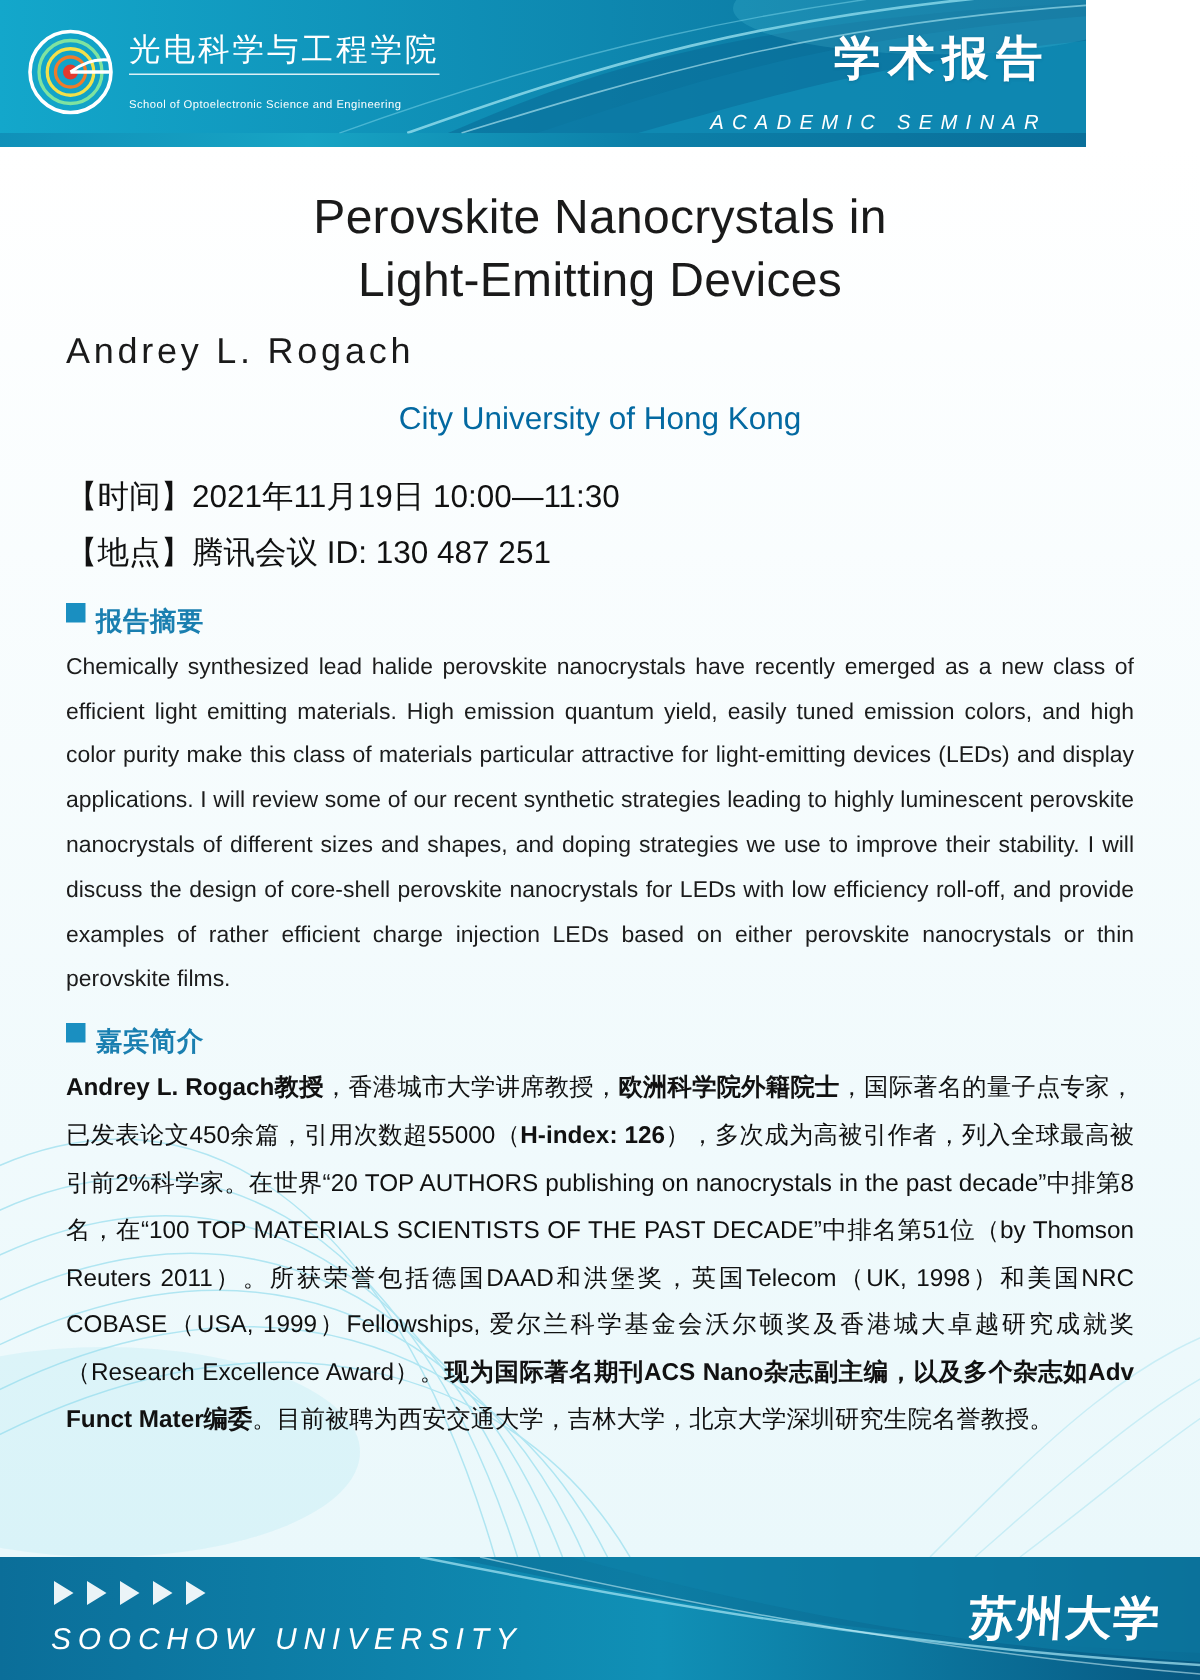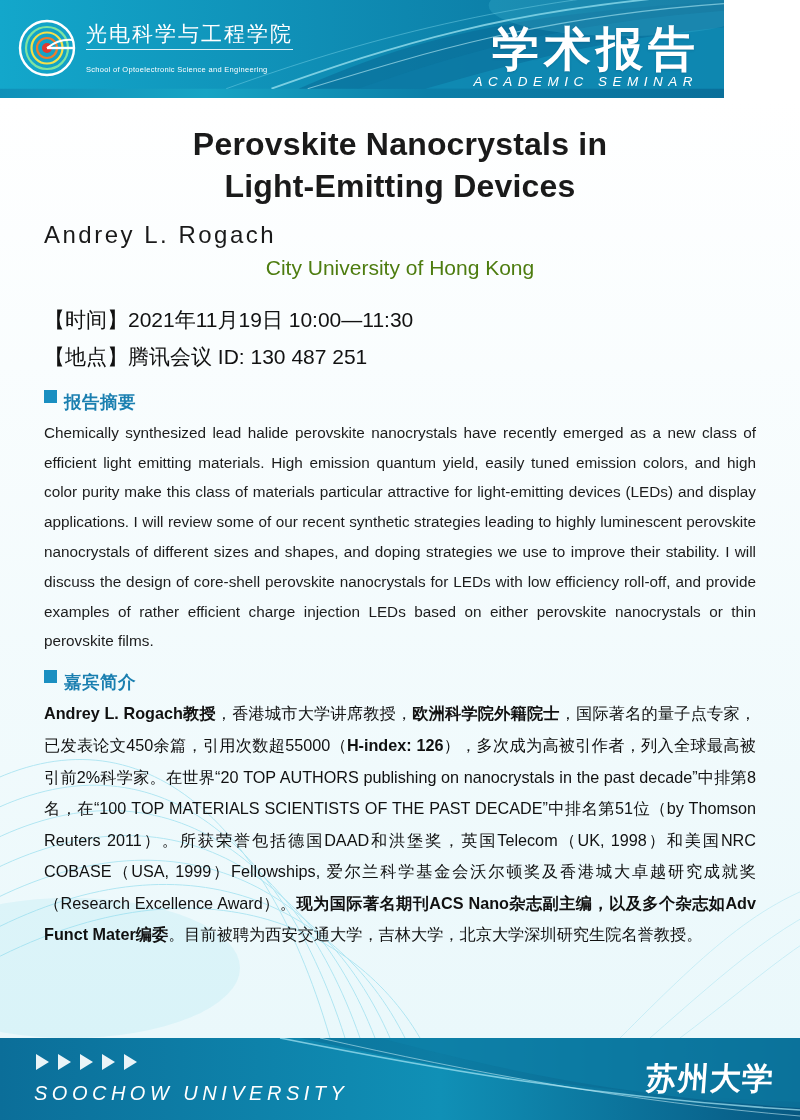--- a/index.html
+++ b/index.html
@@ -61,21 +61,21 @@
     margin-top: 4px;
     padding-top: 16px;
     border-top: 1px solid rgba(255,255,255,0.85);
     white-space: nowrap;
   }
   .seminar-cn {
     position: absolute;
     right: 24px;
     top: 18px;
     color: #ffffff;
-    font-size: 47px;
+    font-size: 31px;
     letter-spacing: 5px;
     font-weight: 700;
     z-index: 4;
     text-shadow: 0 1px 2px rgba(0,60,90,0.25);
   }
   .seminar-en {
     position: absolute;
     right: 26px;
     top: 74px;
     color: #ffffff;
@@ -100,34 +100,34 @@
   .content {
     position: relative;
     z-index: 2;
     padding: 26px 44px 0 44px;
   }
   .title {
     text-align: center;
     font-size: 32px;
     line-height: 1.3;
     color: #1a1a1a;
-    font-weight: 700;
+    font-weight: 400;
     letter-spacing: 0.2px;
   }
   .speaker {
     font-size: 24px;
     color: #1a1a1a;
     margin-top: 14px;
     letter-spacing: 2.5px;
   }
   .affiliation {
     text-align: center;
     font-size: 21px;
-    color: #4d7c0f;
-    margin-top: 7px;
+    color: #0369a1;
+    margin-top: 19px;
     font-weight: 500;
   }
   .meta {
     margin-top: 22px;
     font-size: 21px;
     color: #111;
     line-height: 1.75;
   }
   .meta-row {
     white-space: nowrap;

